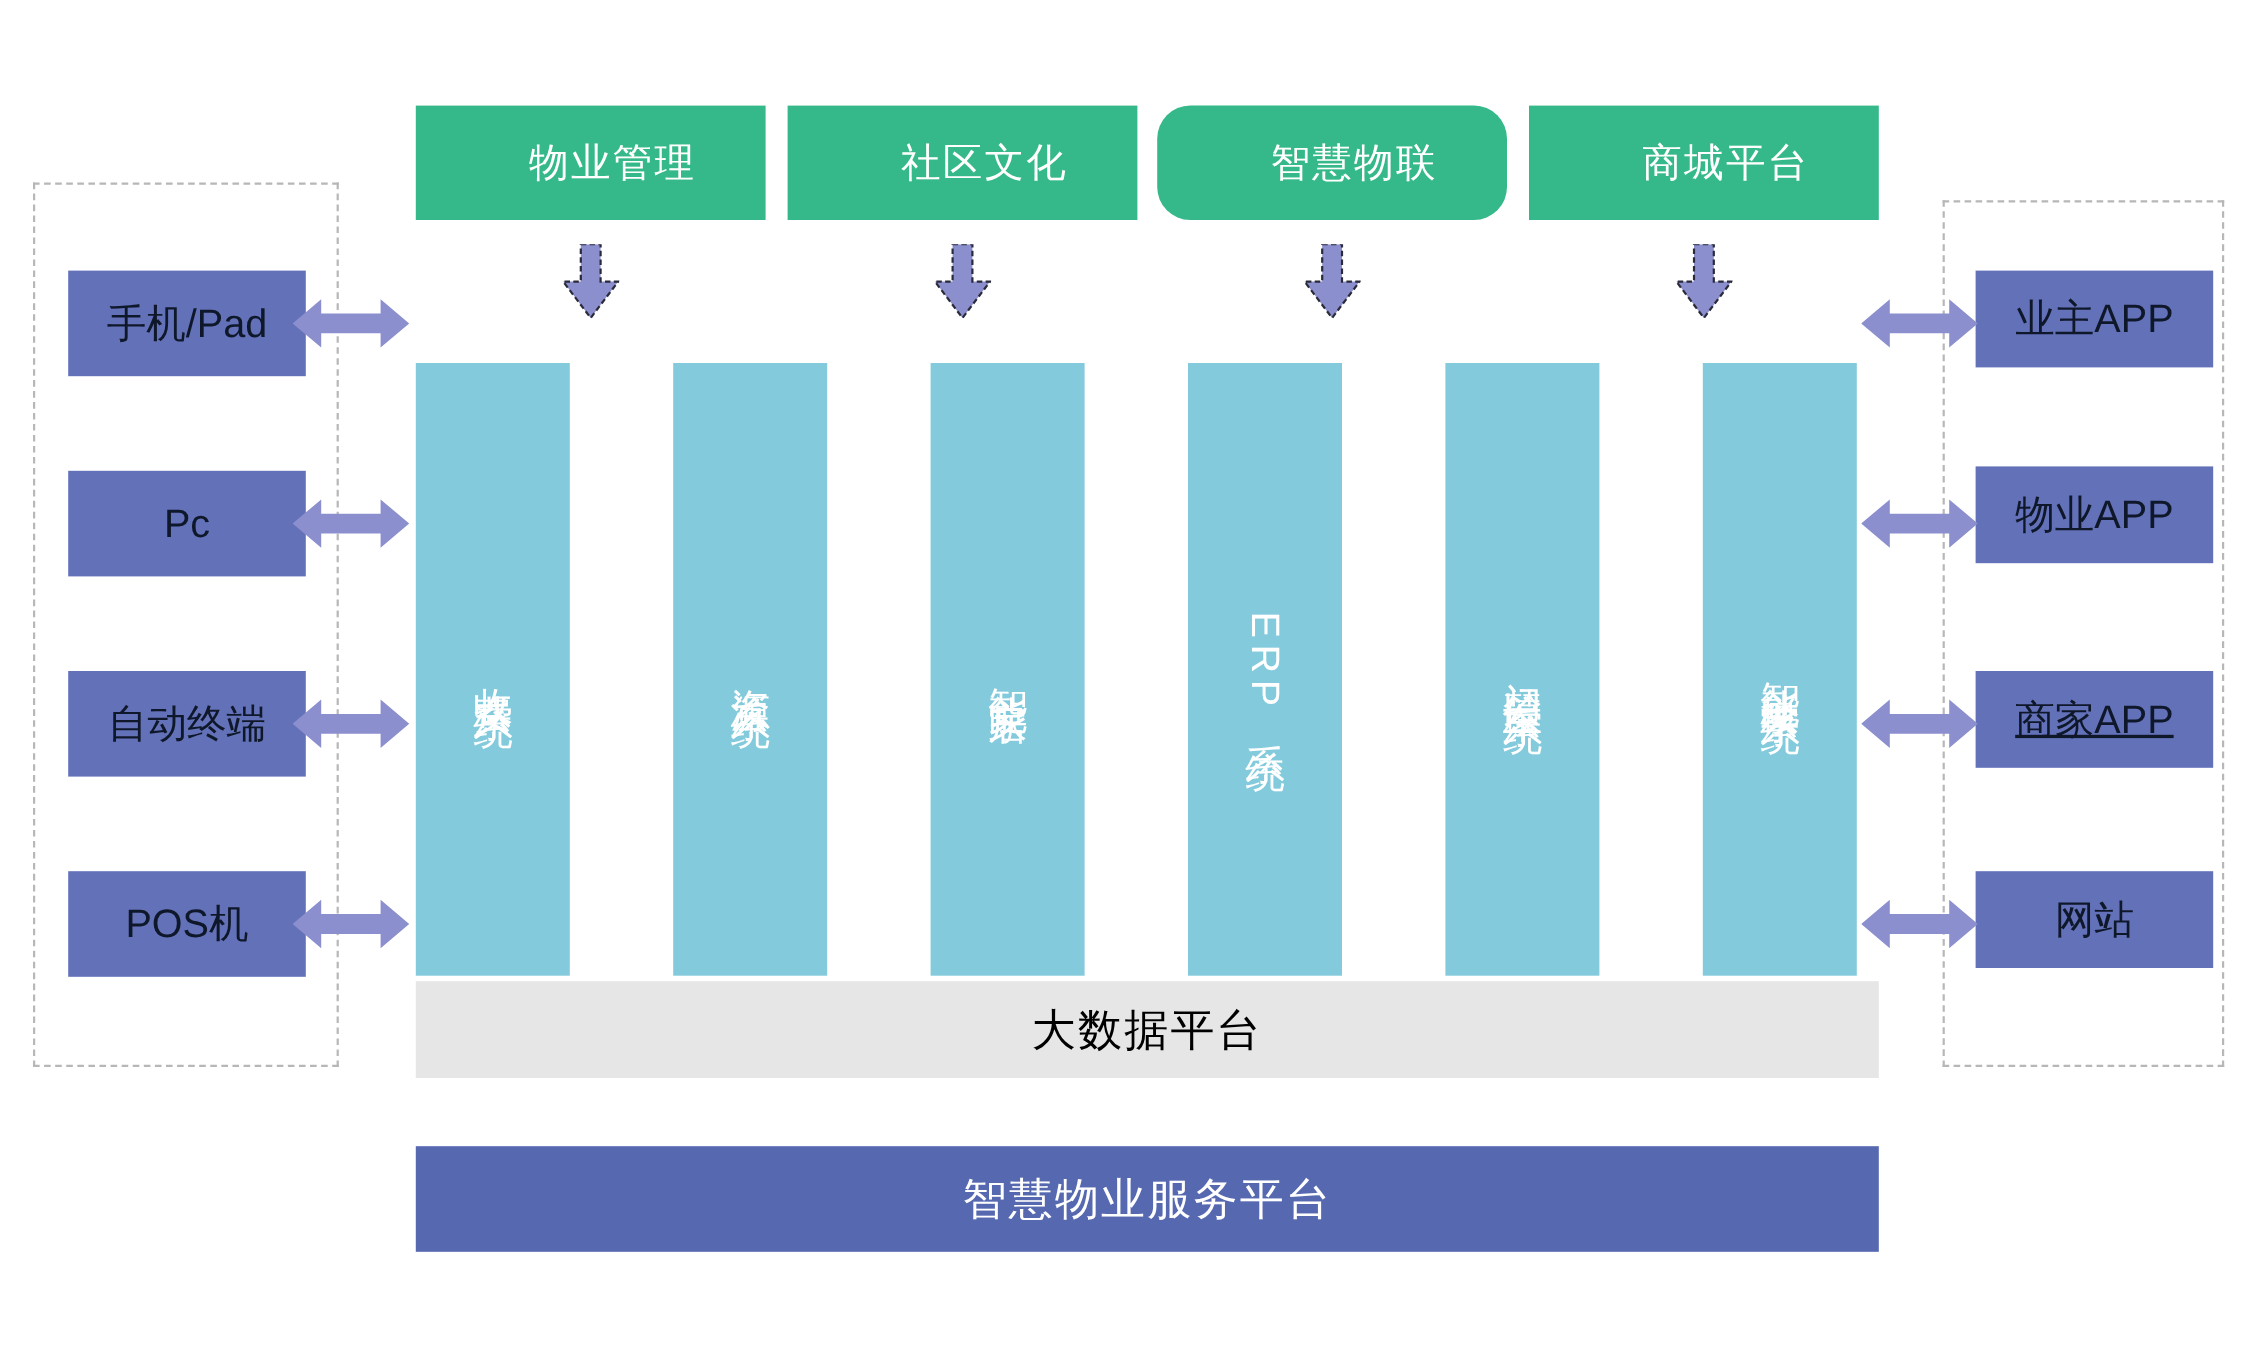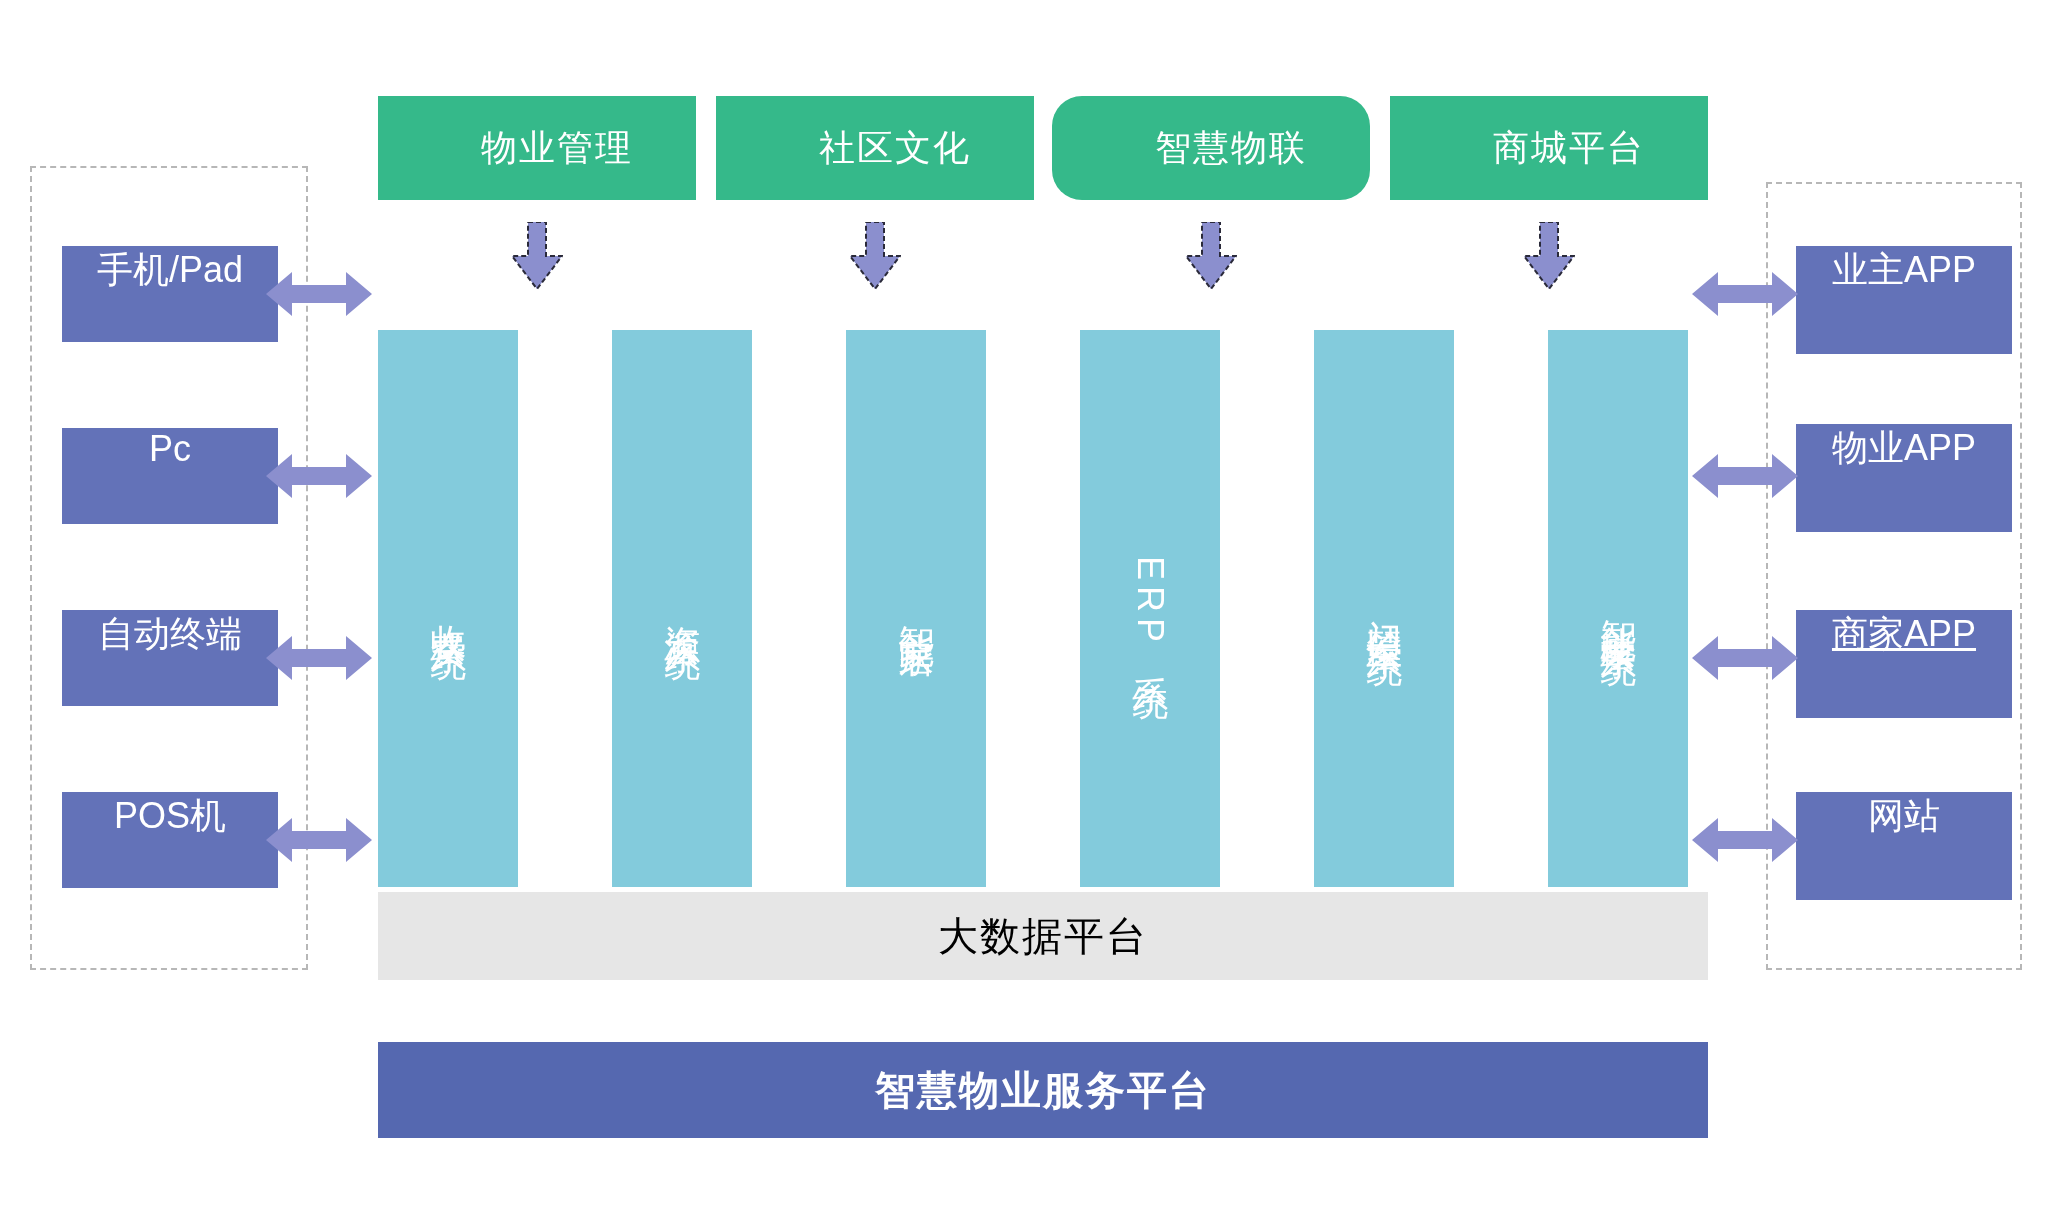--- a/index.html
+++ b/index.html
@@ -69,28 +69,29 @@
     white-space: nowrap;
   }
   .system-col .vtext.latin {
     text-orientation: mixed;
   }
 
   
   .chip {
     position: absolute;
     background: #6372b8;
-    color: #ffffff;
-    display: flex;
+    color: #0f172a;
+    display: flex;
+    align-items: center;
     justify-content: center;
     font-size: 36px;
     white-space: nowrap;
   }
   .chip.left  { left: 62px;   width: 216px; height: 96px; }
-  .chip.right { left: 1796px; width: 216px; height: 108px; }
+  .chip.right { left: 1796px; width: 216px; height: 88px; }
 
   
   .h-arrow {
     position: absolute;
     width: 106px;
     height: 56px;
   }
 
   
   .bar {
@@ -110,21 +111,21 @@
     font-size: 40px;
     font-weight: normal;
     letter-spacing: 2px;
   }
   #platform-bar {
     top: 1042px;
     height: 96px;
     background: #5568b0;
     color: #ffffff;
     font-size: 40px;
-    font-weight: bold;
+    font-weight: normal;
     letter-spacing: 2px;
   }
 </style>
 </head>
 <body>
 
 <div id="canvas">
 
   <div class="dashed-group" id="left-channel-group"></div>
   <div class="dashed-group" id="right-channel-group"></div>

